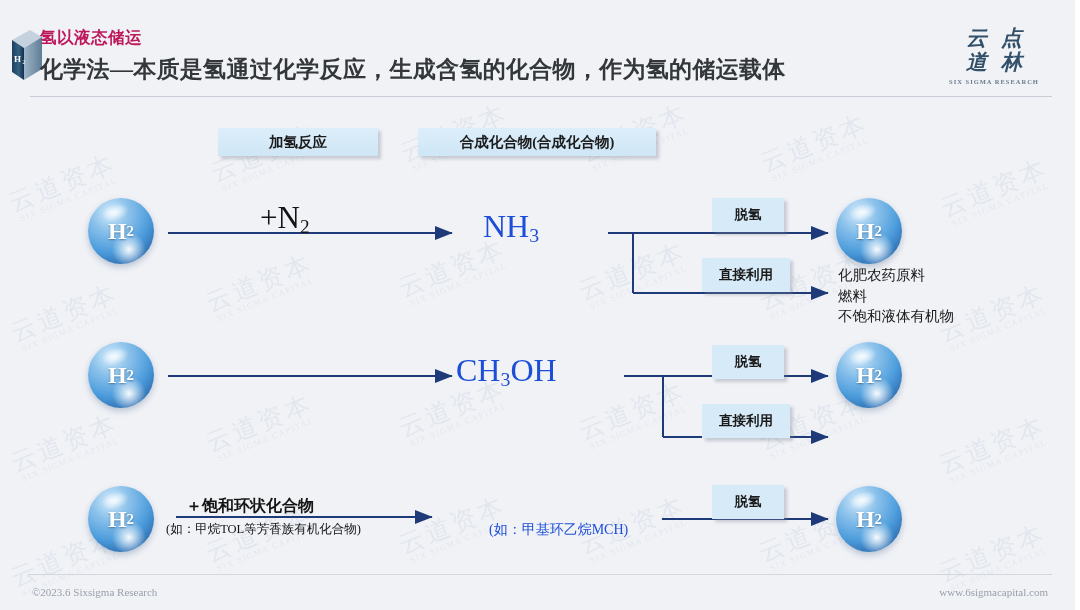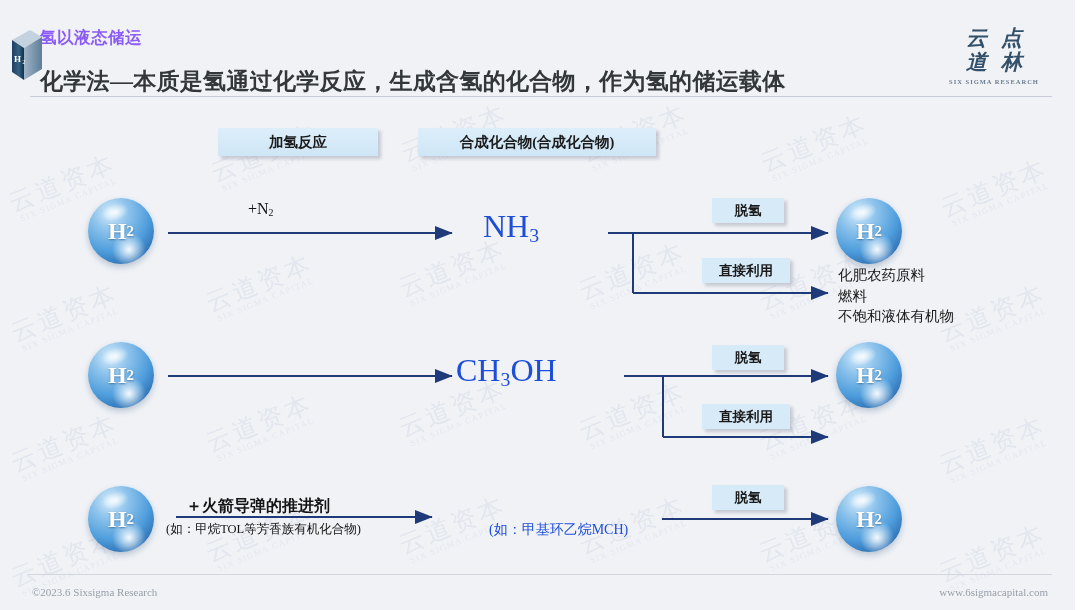--- a/index.html
+++ b/index.html
@@ -45,28 +45,28 @@
   #h2-box-icon {
     position: absolute; left: 8px; top: 26px;
     width: 38px; height: 58px;
   }
   #title-block {
     position: absolute; left: 40px; top: 28px;
   }
   #subtitle-small {
     font-family: "Liberation Serif", serif;
     font-size: 16.5px; font-weight: bold;
-    color: #8b5cf6; letter-spacing: .5px;
+    color: #be185d; letter-spacing: .5px;
     line-height: 1.2;
   }
   #title-main {
     font-family: "Liberation Serif", serif;
     font-size: 23px; font-weight: bold;
     color: #333739; letter-spacing: .3px;
-    margin-top: 20px; line-height: 1.25;
+    margin-top: 8px; line-height: 1.25;
   }
   #brand-logo {
     position: absolute; right: 38px; top: 26px;
     width: 96px; text-align: center;
   }
   .brand-cn-row {
     display: flex; justify-content: center; gap: 14px;
     color: #33506a;
     font-family: "Liberation Serif", serif;
     font-size: 21px; font-weight: bold;
@@ -92,21 +92,21 @@
     text-align: center;
     box-sizing: border-box;
     box-shadow: 3px 3px 3px rgba(120,130,145,.35);
     display: flex; align-items: center; justify-content: center;
   }
   .pill-top {
     height: 28px; font-size: 14.5px;
     background: linear-gradient(180deg,#ddeefa 0%, #cfe6f6 100%);
   }
   .pill-small {
-    height: 25px; width: 72px; font-size: 13.5px;
+    height: 34px; width: 72px; font-size: 13.5px;
     background: #d7eaf7;
   }
 
   
   .sphere {
     position: absolute;
     border-radius: 50%;
     background:
       radial-gradient(circle at 62% 78%, rgba(255,255,255,.95) 0%, rgba(255,255,255,0) 26%),
       radial-gradient(circle at 34% 22%, #d6ecfb 0%, #8fc4ec 26%, #4e9ddc 58%, #2f72b5 80%, #1d4f86 100%);
@@ -362,21 +362,21 @@
       <span>合成化合物(合成化合物)</span>
     </div>
 
     <div class="sphere" style="left:88px; top:198px; width:66px; height:66px;">
       <div class="sphere-label" style="font-size:24px;">
         <span>H</span>
           <sub>2</sub>
       </div>
     </div>
 
-    <div class="rxn-label" style="left:248px; top:200px; font-size:16px;">
+    <div class="rxn-label" style="left:260px; top:200px; font-size:31px;">
       <span>+N</span><sub style="font-size:.62em; vertical-align:-.25em;">2</sub>
     </div>
 
     <div class="formula" style="left:483px; top:208px; font-size:32px;">
       <span>NH</span><sub>3</sub>
     </div>
 
     <div class="pill pill-small" style="left:712px; top:198px;">
       <span>脱氢</span>
     </div>
@@ -424,21 +424,21 @@
     </div>
 
 
     <div class="sphere" style="left:88px; top:486px; width:66px; height:66px;">
       <div class="sphere-label" style="font-size:24px;">
         <span>H</span>
           <sub>2</sub>
       </div>
     </div>
 
-    <div class="rxn-label" style="left:186px; top:496px; font-size:16px; font-weight:bold;">＋火箭导弹的推进剂</div>
+    <div class="rxn-label" style="left:186px; top:496px; font-size:16px; font-weight:bold;">＋饱和环状化合物</div>
     <div class="rxn-label" style="left:166px; top:521px; font-size:12.5px;">(如：甲烷TOL等芳香族有机化合物)</div>
 
     <div class="formula" style="left:489px; top:521px; font-size:14px;">(如：甲基环乙烷MCH)</div>
 
     <div class="pill pill-small" style="left:712px; top:485px;">
       <span>脱氢</span>
     </div>
 
     <div class="sphere" style="left:836px; top:486px; width:66px; height:66px;">
       <div class="sphere-label" style="font-size:24px;">

